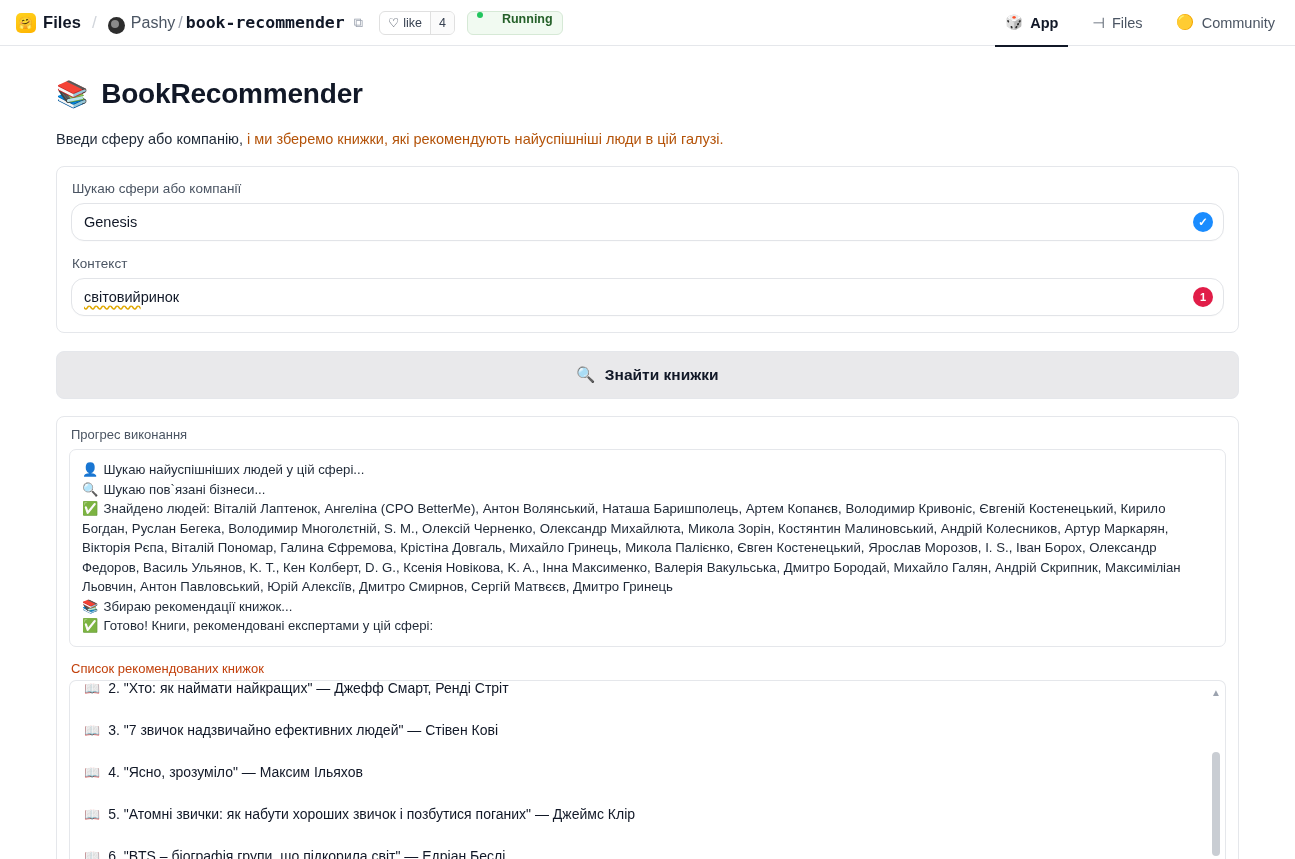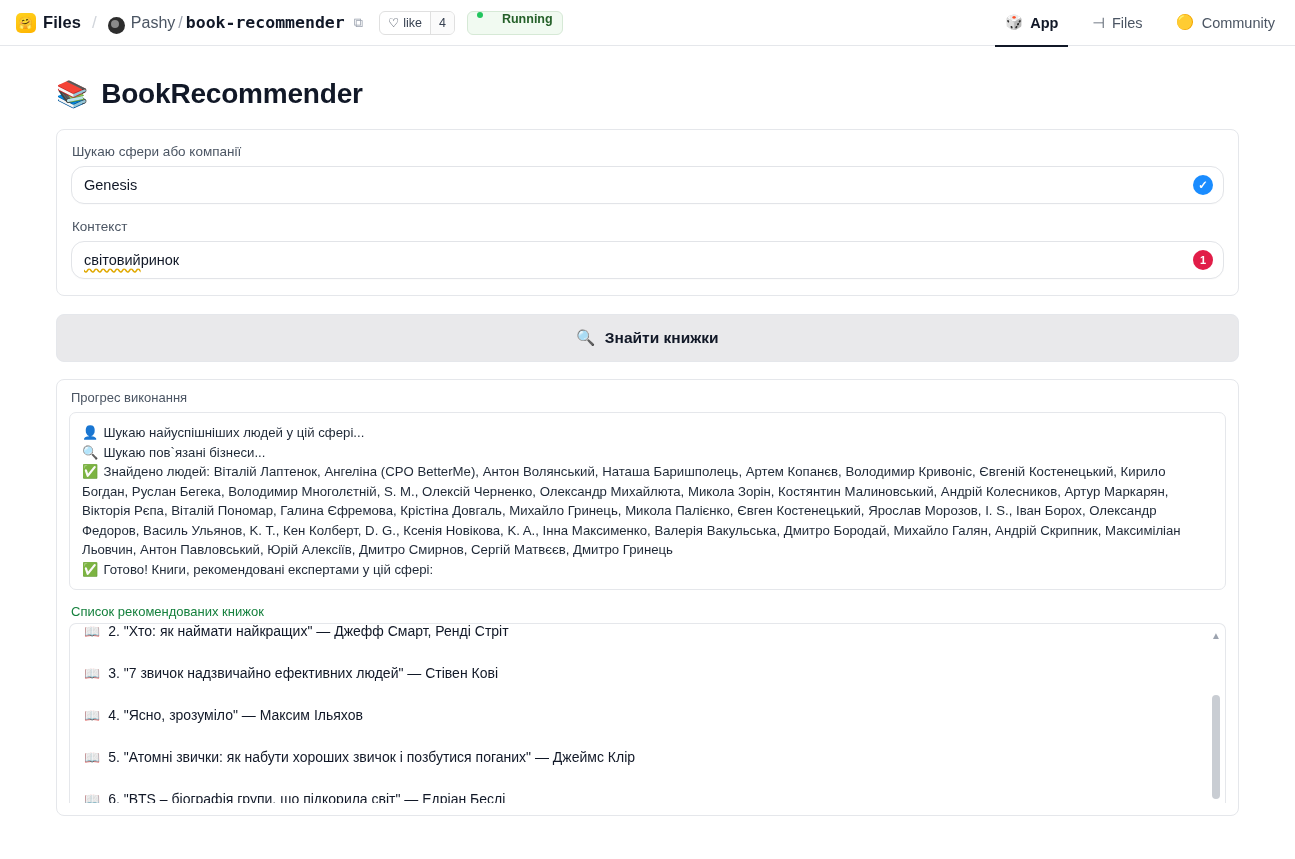--- a/index.html
+++ b/index.html
@@ -257,21 +257,21 @@
     font-size: 13.2px;
     line-height: 19.5px;
     color: #1f2937;
     background: #fff;
   }
   .log-line { margin: 0; }
   .log-line .ic { margin-right: 5px; }
 
   .list-label {
     font-size: 13px;
-    color: #15803d;
+    color: #c2410c;
     margin: 14px 0 4px 2px;
   }
   .list-box {
     position: relative;
     border: 1px solid #e5e7eb;
     border-radius: 7px 7px 0 0;
     border-bottom: none;
     height: 180px;
     overflow: hidden;
     background: #fff;
@@ -355,20 +355,23 @@
   </div>
 </div>
 
 <div class="page">
 
   <div class="app-title">
     <span class="title-emoji">📚</span>
     <span>BookRecommender</span>
   </div>
 
+  <div class="subtitle">
+    <span>Введи сферу або компанію, </span><span class="accent">і ми зберемо книжки, які рекомендують найуспішніші люди в цій галузі.</span>
+  </div>
 
   <div class="card">
     <div class="field-label">Шукаю сфери або компанії</div>
     <div class="input-wrap">
       <span class="val">Genesis</span>
       <span class="badge-check">✓</span>
     </div>
 
     <div class="field-label field-gap">Контекст</div>
     <div class="input-wrap">
@@ -387,20 +390,23 @@
     <div class="panel-label">Прогрес виконання</div>
     <div class="log-box">
       <p class="log-line">
         <span class="ic">👤</span><span>Шукаю найуспішніших людей у цій сфері...</span>
       </p>
       <p class="log-line">
         <span class="ic">🔍</span><span>Шукаю пов`язані бізнеси...</span>
       </p>
       <p class="log-line">
         <span class="ic">✅</span><span>Знайдено людей: Віталій Лаптенок, Ангеліна (CPO BetterMe), Антон Волянський, Наташа Баришполець, Артем Копанєв, Володимир Кривоніс, Євгеній Костенецький, Кирило Богдан, Руслан Бегека, Володимир Многолєтній, S. M., Олексій Черненко, Олександр Михайлюта, Микола Зорін, Костянтин Малиновський, Андрій Колесников, Артур Маркарян, Вікторія Рєпа, Віталій Пономар, Галина Єфремова, Крістіна Довгаль, Михайло Гринець, Микола Палієнко, Євген Костенецький, Ярослав Морозов, I. S., Іван Борох, Олександр Федоров, Василь Ульянов, K. T., Кен Колберт, D. G., Ксенія Новікова, K. A., Інна Максименко, Валерія Вакульська, Дмитро Бородай, Михайло Галян, Андрій Скрипник, Максиміліан Льовчин, Антон Павловський, Юрій Алексіїв, Дмитро Смирнов, Сергій Матвєєв, Дмитро Гринець</span>
+      </p>
+      <p class="log-line">
+        <span class="ic">📚</span><span>Збираю рекомендації книжок...</span>
       </p>
       <p class="log-line">
         <span class="ic">✅</span><span>Готово! Книги, рекомендовані експертами у цій сфері:</span>
       </p>
     </div>
 
     <div class="list-label">Список рекомендованих книжок</div>
     <div class="list-box">
       <div class="list-inner">
         <div class="list-item">

